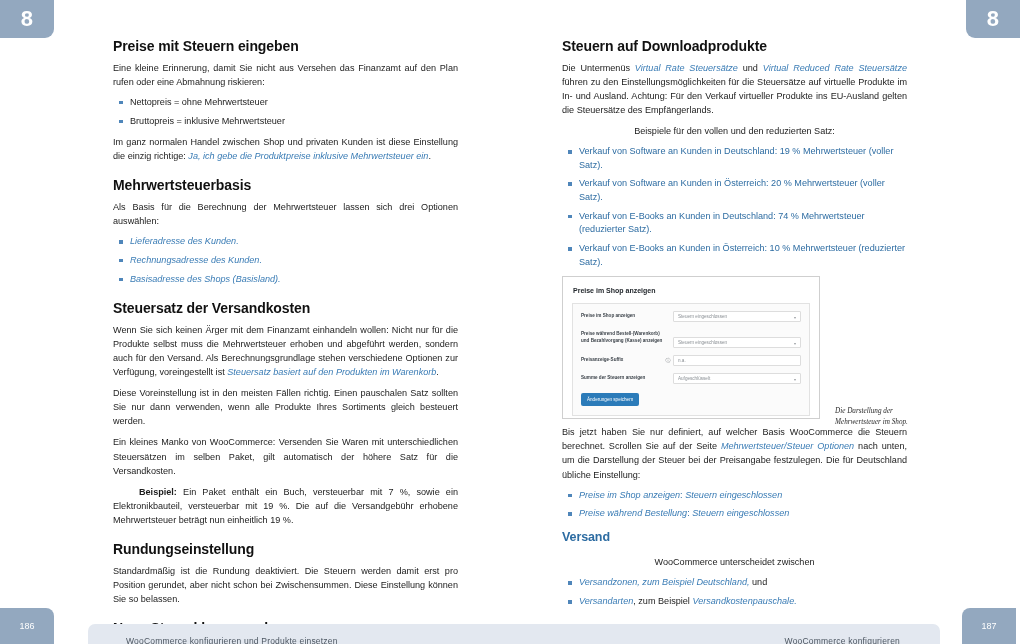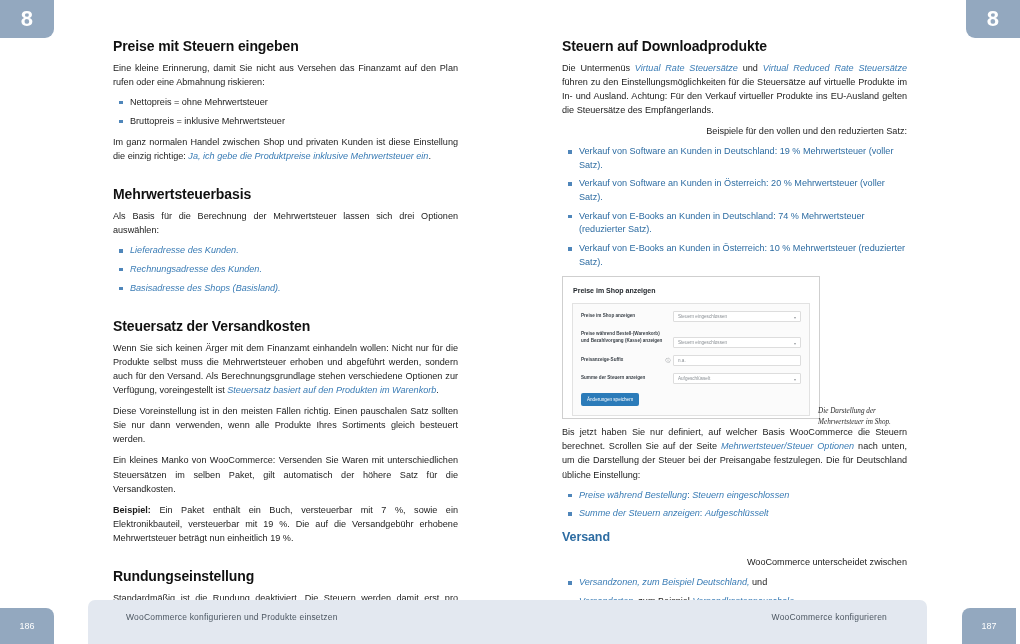--- a/index.html
+++ b/index.html
@@ -41,23 +41,23 @@
     border-bottom-right-radius: 9px;
   }
   .chapter-tab.right {
     right: 0;
     border-bottom-left-radius: 9px;
   }
 
   .footer-band {
     position: absolute;
     left: 88px;
-    right: 93px;
+    right: 80px;
     bottom: 0;
-    height: 44px;
+    height: 20px;
     background: #e3e8f0;
     border-top-left-radius: 7px;
     border-top-right-radius: 7px;
   }
   .footer-left-text {
     position: absolute;
     left: 38px;
     top: 12px;
     font-size: 8.5px;
     color: #4c5661;
@@ -104,36 +104,36 @@
   .column.left  { left: 113px; }
   .column.right { left: 562px; }
 
   h3.sub {
     font-size: 14px;
     font-weight: bold;
     margin: 0 0 3px 0;
     color: #111111;
     letter-spacing: -0.1px;
   }
-  h3.sub.spaced { margin-top: 21px; }
+  h3.sub.spaced { margin-top: 12px; }
 
   h2.section {
     font-size: 12.5px;
     font-weight: bold;
     color: #2d6ca2;
     margin: 0 0 8px 0;
     letter-spacing: -0.1px;
   }
 
   p.body {
     margin: 0 0 7px 0;
     text-align: justify;
     hyphens: auto;
   }
-  p.body.nojust { text-align: right; }
+  p.body.nojust { text-align: center; }
 
   ul.bul {
     list-style: none;
     margin: 4px 0 7px 0;
     padding: 0;
   }
   ul.bul li {
     position: relative;
     padding-left: 17px;
     margin-bottom: 5px;
@@ -144,21 +144,21 @@
     position: absolute;
     left: 6px;
     top: 5px;
     width: 3.5px;
     height: 3.5px;
     background: #4f86ba;
   }
   ul.bul.blue li { color: #2d6ca2; }
 
   .lnk { color: #3a7cb5; font-style: italic; text-align: right; }
-  b.lead { font-weight: bold; }
+  b.lead { font-weight: bold; margin-left: 26px; }
 
   
   .figure-wrap {
     position: relative;
     margin: 6px 0 6px 0;
   }
   .figure {
     width: 258px;
     height: 143px;
     border: 1px solid #cfcfcf;
@@ -228,21 +228,21 @@
     display: inline-block;
     background: #2b7bb9;
     color: #ffffff;
     font-size: 4.6px;
     padding: 3px 6px;
     border-radius: 2px;
     margin-top: 2px;
   }
   .fig-caption {
     position: absolute;
-    left: 256px;
+    left: 273px;
     top: 130px;
     width: 96px;
     font-family: "Liberation Serif", serif;
     font-style: italic;
     font-size: 7.2px;
     line-height: 1.45;
     color: #2b2b2b;
   }
 </style>
 </head>
@@ -350,22 +350,22 @@
 
           <div class="fig-btn">Änderungen speichern</div>
         </div>
       </div>
       <div class="fig-caption">Die Darstellung der Mehrwertsteuer im Shop.</div>
     </div>
 
     <p class="body"><span>Bis jetzt haben Sie nur definiert, auf welcher Basis WooCommerce die Steuern berechnet. Scrollen Sie auf der Seite </span><span class="lnk">Mehrwertsteuer/Steuer Optionen</span><span> nach unten, um die Darstellung der Steuer bei der Preisangabe festzulegen. Die für Deutschland übliche Einstellung:</span></p>
 
     <ul class="bul blue">
+      <li><span class="lnk">Preise im Shop anzeigen</span><span>: </span><span class="lnk">Steuern eingeschlossen</span></li>
       <li><span class="lnk">Preise während Bestellung</span><span>: </span><span class="lnk">Steuern eingeschlossen</span></li>
-      <li><span class="lnk">Summe der Steuern anzeigen</span><span>: </span><span class="lnk">Aufgeschlüsselt</span></li>
     </ul>
 
     <h2 class="section">Versand</h2>
     <p class="body nojust">WooCommerce unterscheidet zwischen</p>
 
     <ul class="bul">
       <li><span class="lnk">Versandzonen, zum Beispiel Deutschland,</span><span> und</span></li>
       <li><span class="lnk">Versandarten</span><span>, zum Beispiel </span><span class="lnk">Versandkostenpauschale.</span></li>
     </ul>
   </div>

